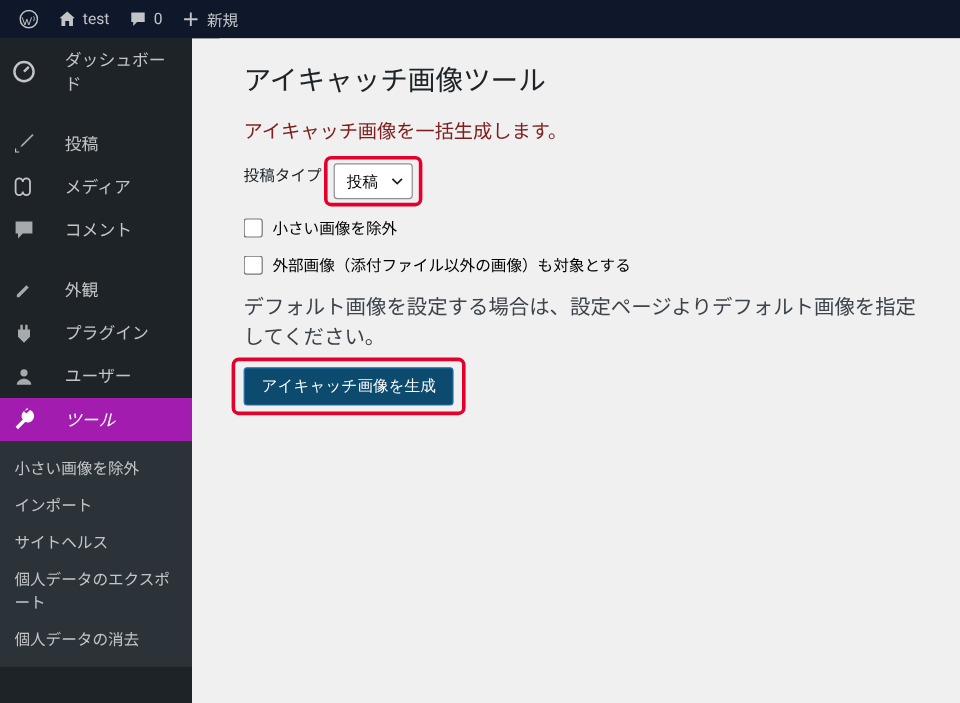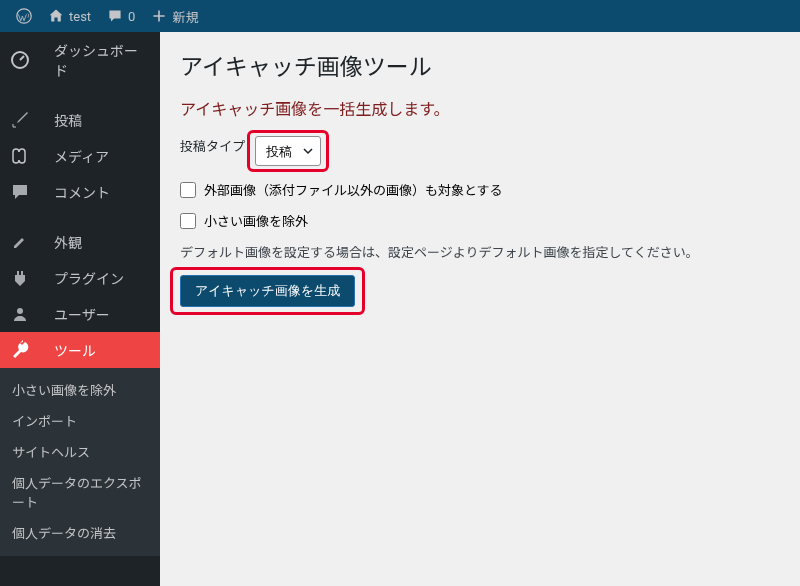--- a/index.html
+++ b/index.html
@@ -9,21 +9,21 @@
     background: #f0f0f1;
     width: 800px;
     height: 586px;
     overflow: hidden;
     position: relative;
   }
 
   
   .adminbar {
     height: 32px;
-    background: #0c4a6e;
+    background: #0f172a;
     color: #c3c4c7;
     display: flex;
     align-items: center;
     padding: 11px 8px;
     font-size: 13px;
   }
   .adminbar .ab-item {
     display: flex;
     align-items: center;
     gap: 5px;
@@ -55,22 +55,23 @@
     align-items: center;
     gap: 24px;
     padding: 8px 10px 8px 10px;
     font-size: 14px;
     cursor: pointer;
     position: relative;
     color: #c3c4c7;
   }
   .menu-item .icon-svg { width: 20px; height: 20px; fill: #a7aaad; flex-shrink:0; }
   .menu-item.current {
-    background: #ef4444;
+    background: #a21caf;
     color: #fff;
+    font-style: italic;
   }
   .menu-item.current .icon-svg { fill: #fff; }
   .menu-item.current::after {
     content: "";
     position: absolute;
     right: -8px;
     top: 50%;
     transform: translateY(-50%);
     border: 8px solid transparent;
     border-right-color: #f0f0f1;
@@ -87,20 +88,21 @@
     color: #c3c4c7;
     cursor: pointer;
   }
 
   
   .content {
     flex: 1;
     background: #f0f0f1;
     padding: 16px 20px;
     overflow: auto;
+    margin-left: 23px;
   }
   .page-title {
     font-size: 23px;
     font-weight: 400;
     color: #1d2327;
     margin-bottom: 14px;
   }
   .desc {
     font-size: 16px;
     color: #7f1d1d;
@@ -142,21 +144,21 @@
     align-items: center;
     gap: 8px;
     margin-bottom: 12px;
   }
   .checkbox-row input[type=checkbox]{
     width: 16px; height: 16px;
     border: 1px solid #8c8f94;
     border-radius: 3px;
   }
   .note {
-    font-size: 13px;
+    font-size: 17px;
     color: #3c434a;
     margin: 10px 0 14px;
   }
   .btn-primary {
     display: inline-block;
     background: #0c4a6e;
     color: #fff;
     border: 1px solid #2271b1;
     padding: 6px 14px;
     font-size: 13px;
@@ -301,26 +303,26 @@
           </select>
           <svg class="chev" viewBox="0 0 10 10">
               <path d="M1 3l4 4 4-4" fill="none" stroke="#1d2327" stroke-width="1.5"></path>
             </svg>
         </span>
       </span>
     </div>
 
     <div class="checkbox-row">
       <input type="checkbox" style="">
-      <label>外部画像（添付ファイル以外の画像）も対象とする</label>
+      <label>小さい画像を除外</label>
     </div>
 
     <div class="checkbox-row">
       <input type="checkbox" style="">
-      <label>小さい画像を除外</label>
+      <label>外部画像（添付ファイル以外の画像）も対象とする</label>
     </div>
 
     <p class="note">デフォルト画像を設定する場合は、設定ページよりデフォルト画像を指定してください。</p>
 
     <span class="hl hl-btn" style="display:inline-block">
       <button class="btn-primary">アイキャッチ画像を生成</button>
     </span>
   </div>
 </div>
 

